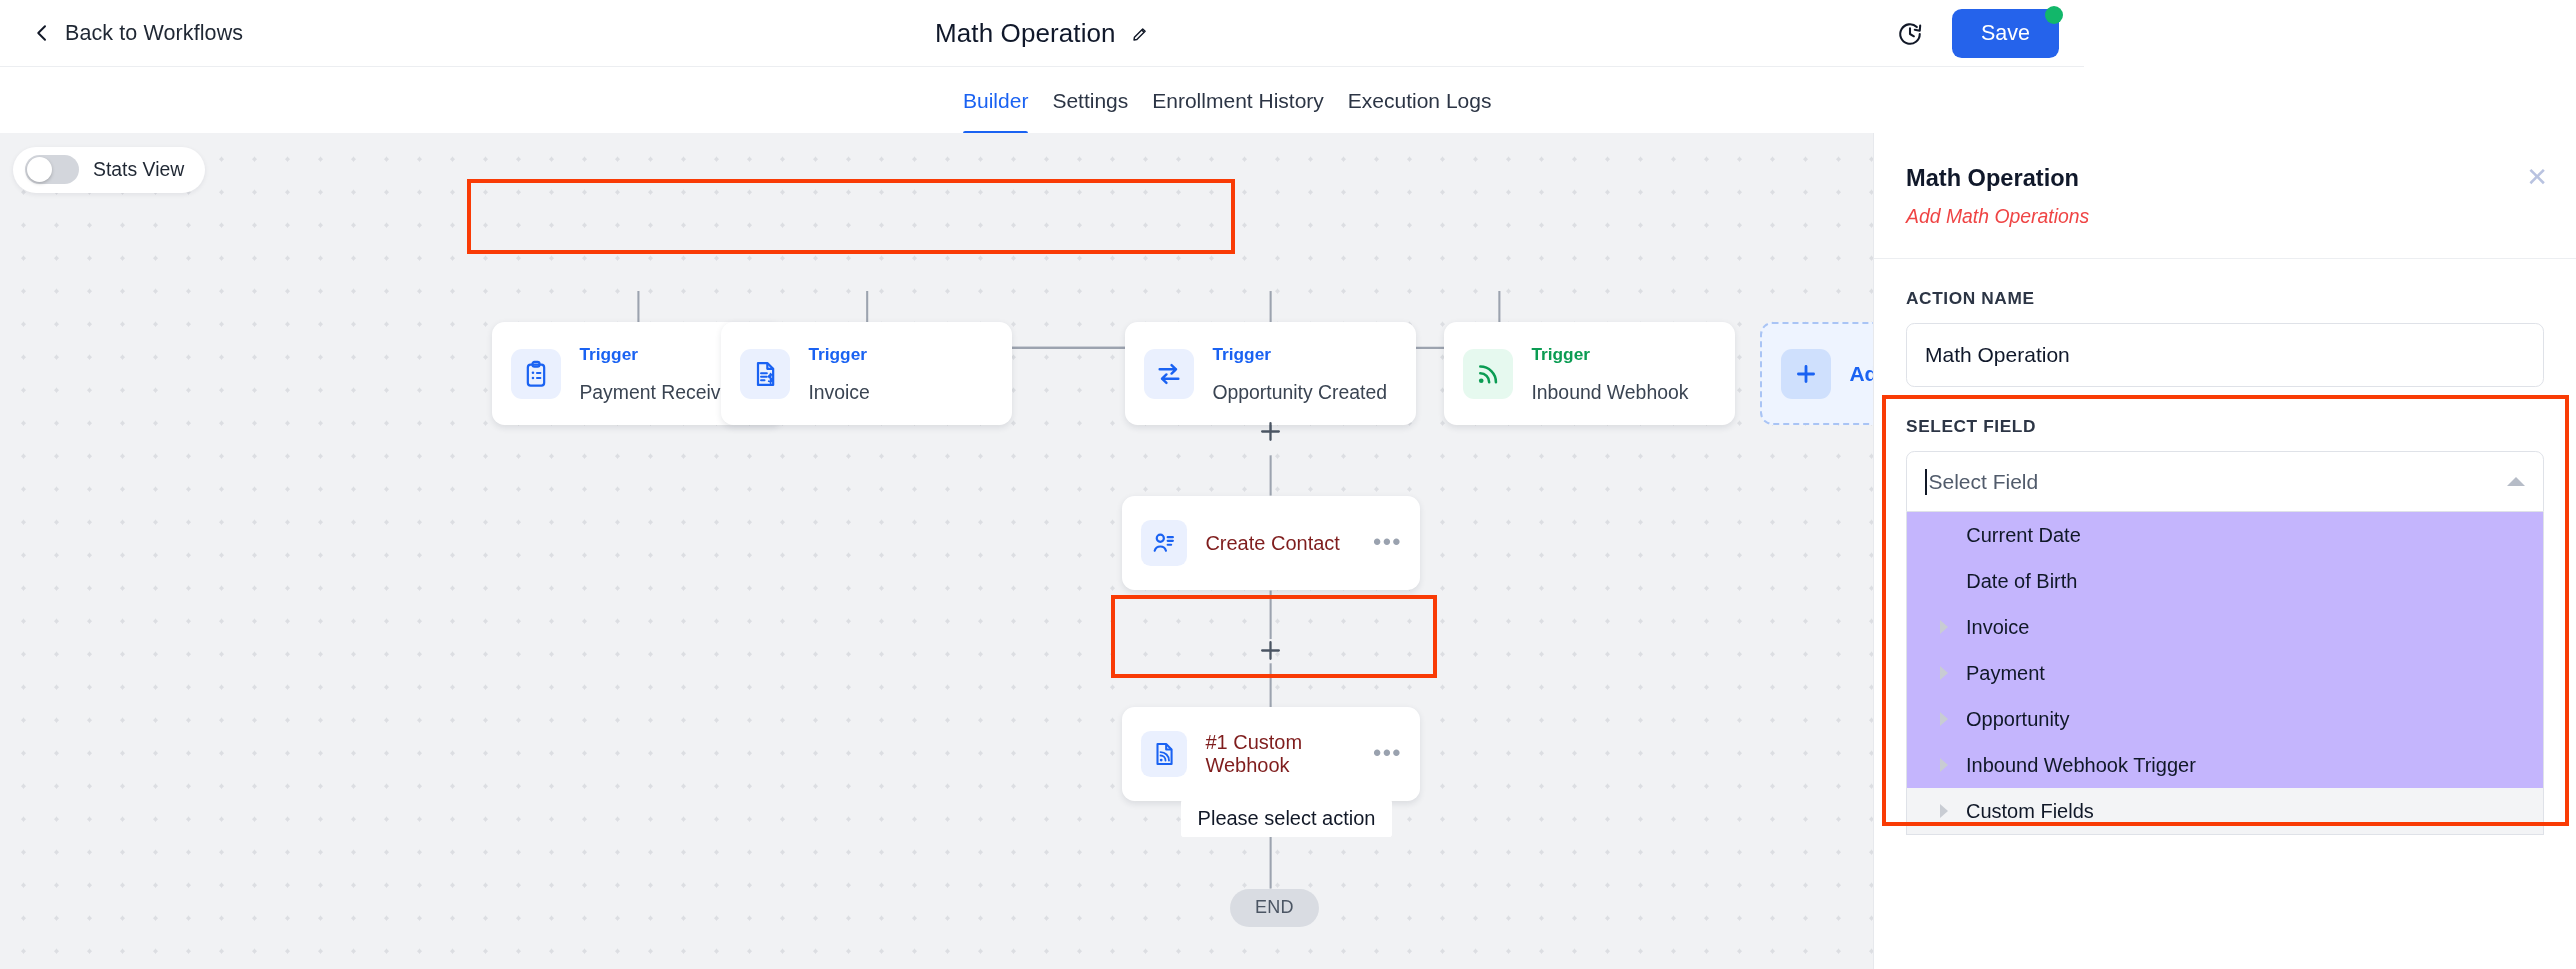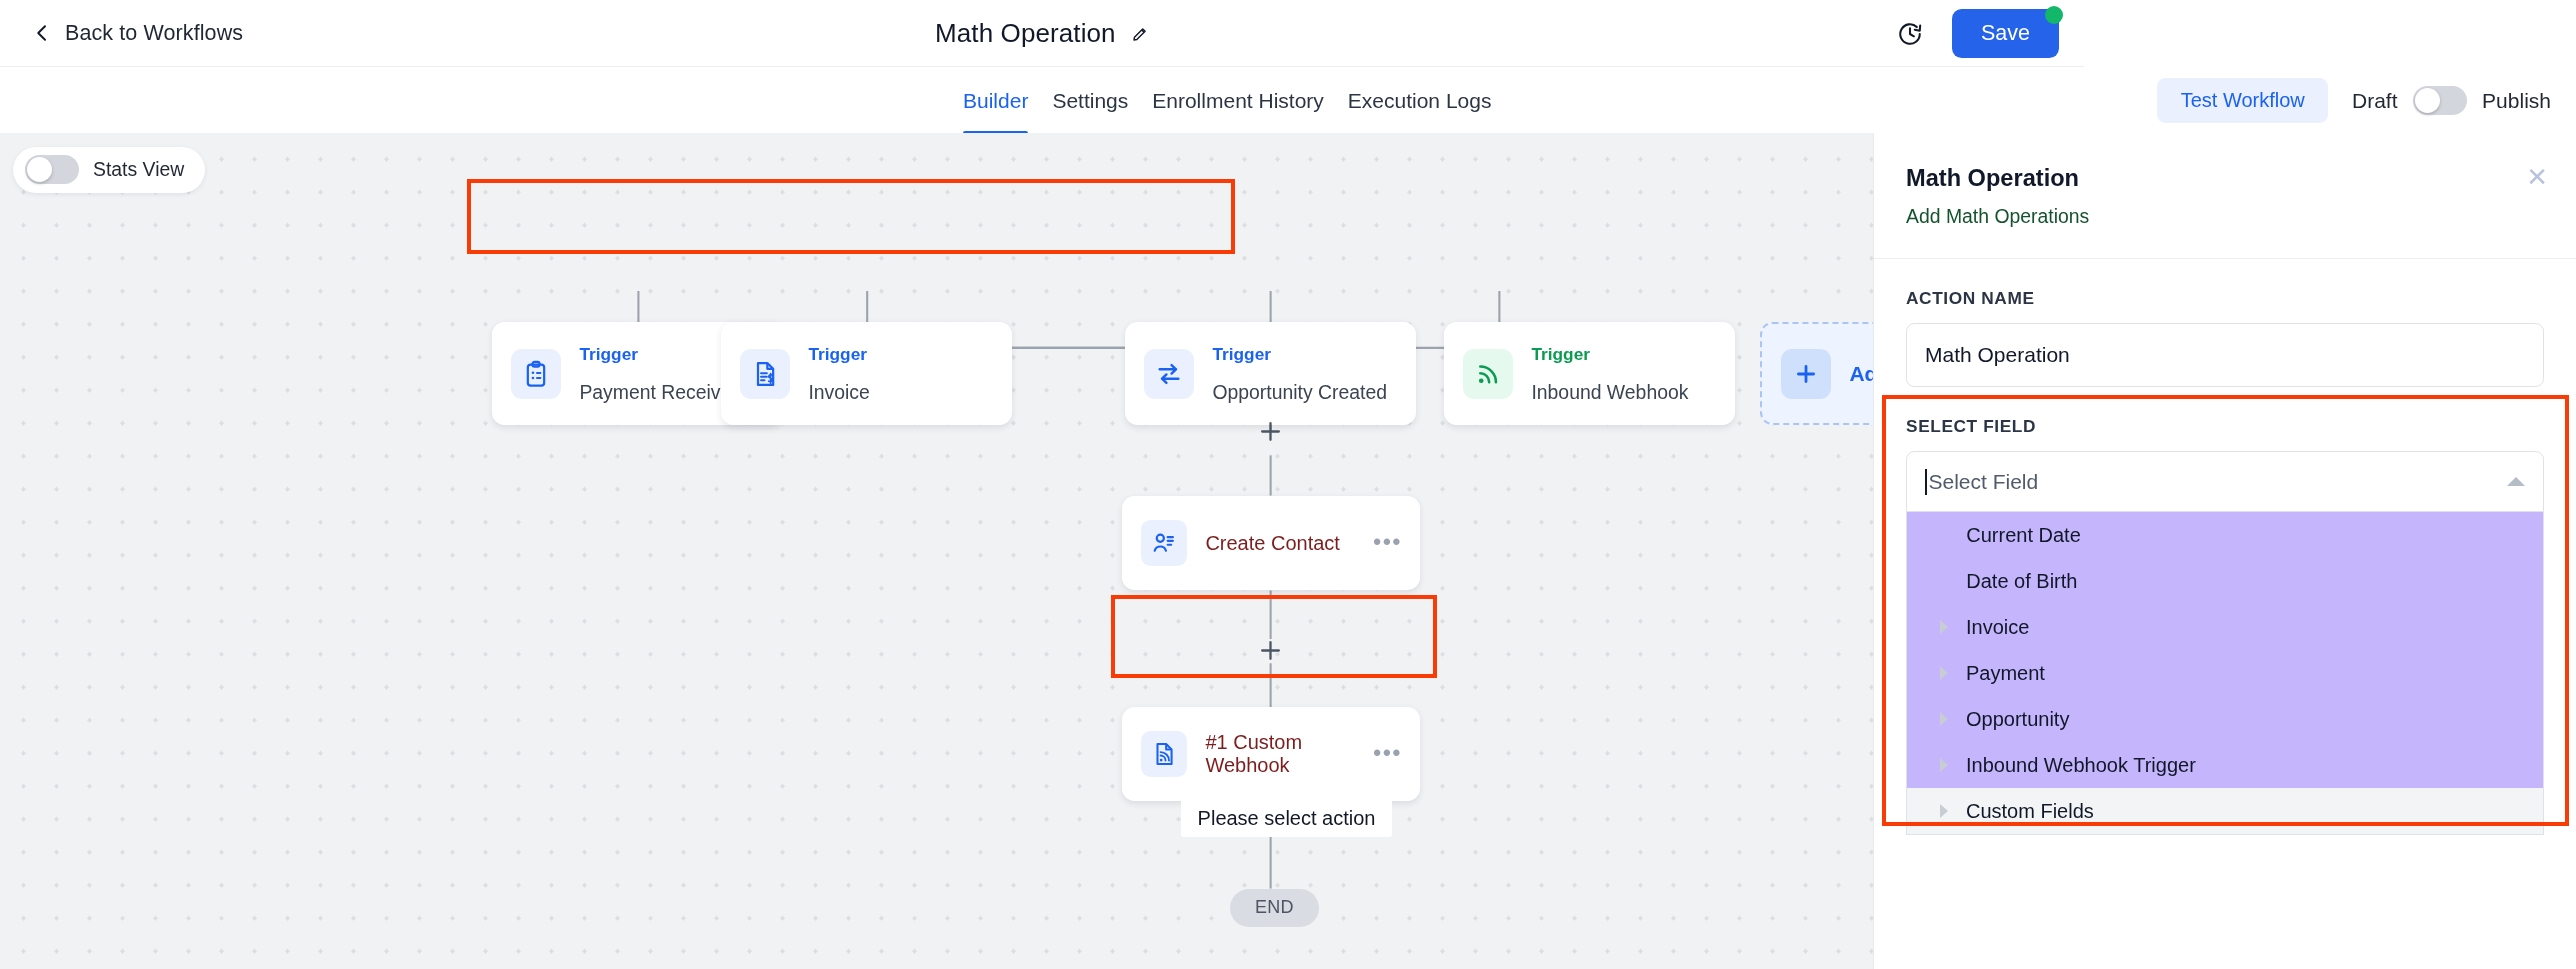--- a/index.html
+++ b/index.html
@@ -190,21 +190,21 @@
 
   
   .panel {
     position: absolute; left: 1873px; top: 133px;
     width: 703px; height: 836px;
     background: #ffffff;
     border-left: 1.4px solid #e7e9ed;
   }
   .panel-head { padding: 32px 32px 0 32px; position: relative; }
   .panel-title { font-size: 23.6px; color: #10182a; font-weight: 700; }
-  .panel-sub { font-size: 19.4px; color: #14532d; margin-top: 12.5px; }
+  .panel-sub { font-size: 19.4px; color: #ef4444; margin-top: 12.5px; font-style: italic; }
   .panel-close {
     position: absolute; right: 28px; top: 30.5px;
     font-size: 26px; color: #b9c3e0; cursor: pointer; line-height: 1;
   }
   .panel-divider { height: 1.4px; background: #eceef1; margin-top: 30.5px; }
 
   .field-group { padding: 0 32px; }
   .field-label {
     font-size: 17.3px; color: #2c3545; font-weight: 700;
     letter-spacing: 0.6px; margin-top: 29px;
@@ -282,30 +282,20 @@
     </button>
   </div>
 </div>
 
 <div class="tabsbar">
   <div class="tabs">
     <div class="tab active">Builder</div>
     <div class="tab">Settings</div>
     <div class="tab">Enrollment History</div>
     <div class="tab">Execution Logs</div>
-  </div>
-  <div class="tabsbar-right">
-    <button class="test-btn">Test Workflow</button>
-    <div class="publish-group">
-      <span class="pg-label">Draft</span>
-      <div class="switch">
-        <div class="knob"></div>
-      </div>
-      <span class="pg-label">Publish</span>
-    </div>
   </div>
 </div>
 
 <div class="canvas">
 
   <svg class="connectors" viewBox="0 0 2700 1206">
     <g fill="none" stroke="#9ca3af" stroke-width="3">
       <path d="M 920 228 L 920 290 Q 920 310 940 310 L 1812 310 Q 1832 310 1832 330 L 1832 390"></path>
       <path d="M 1250 228 L 1250 300 Q 1250 310 1262 310 L 1812 310"></path>
       <path d="M 1832 228 L 1832 310"></path>

